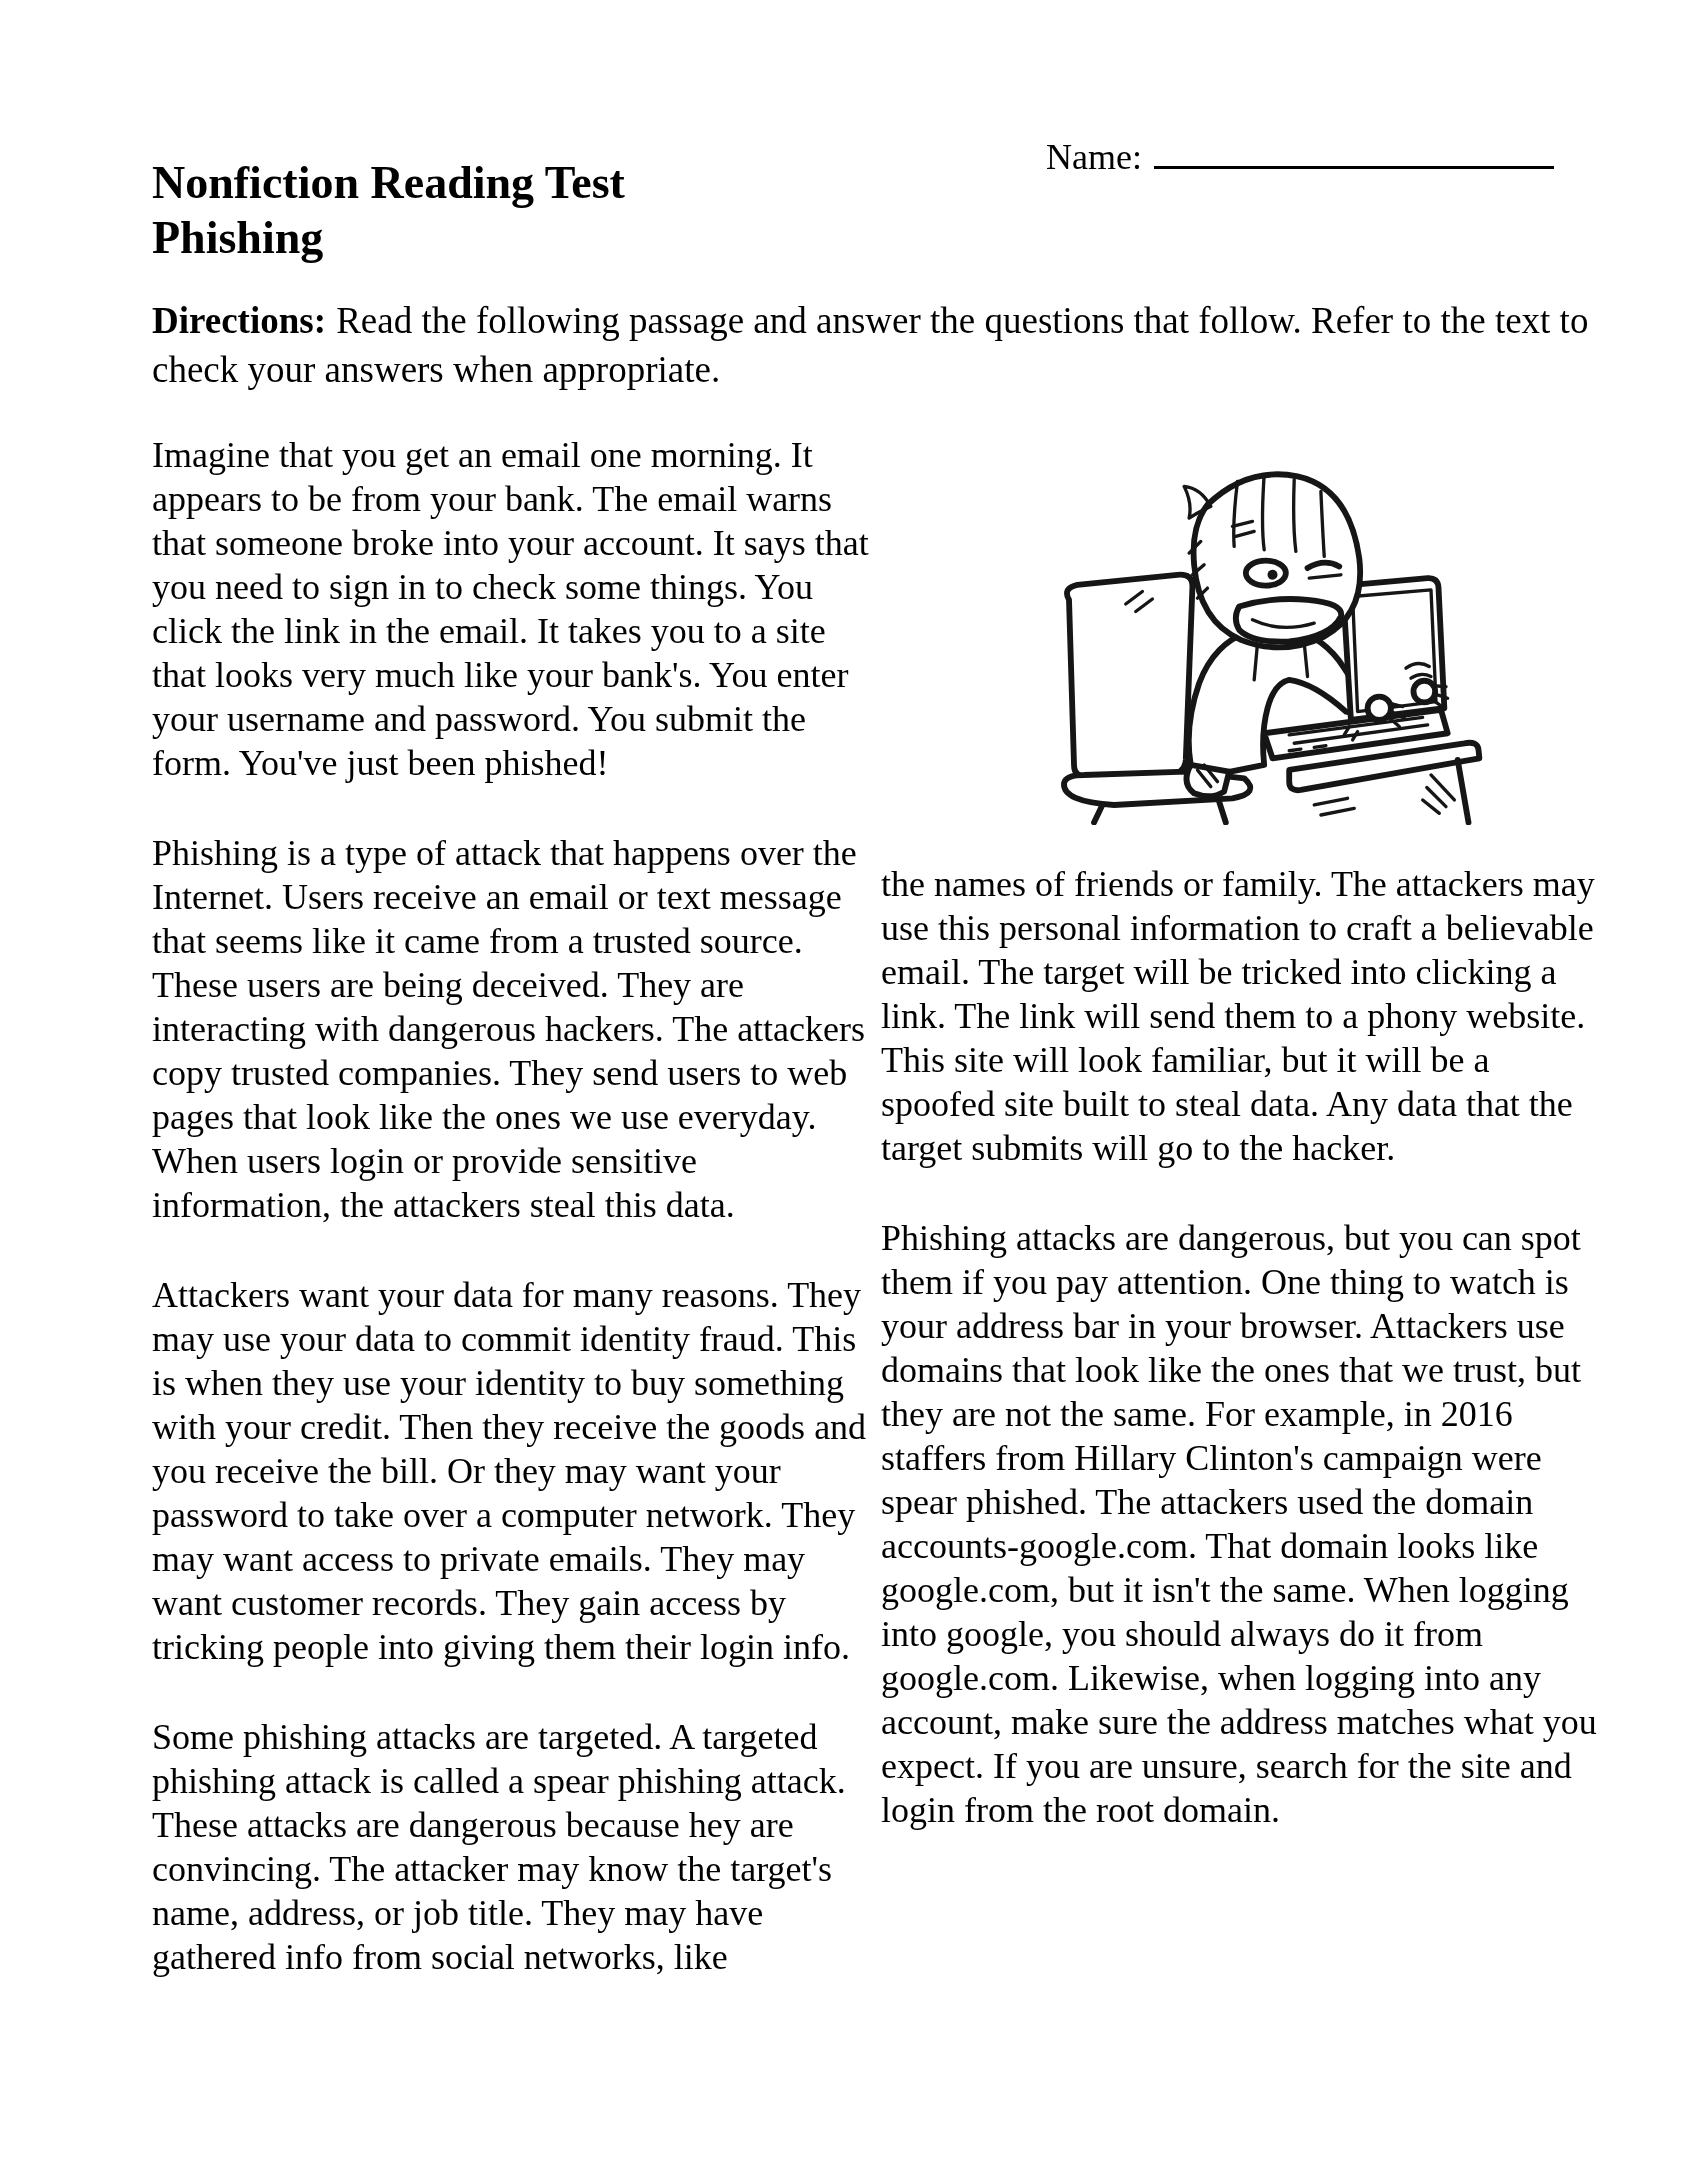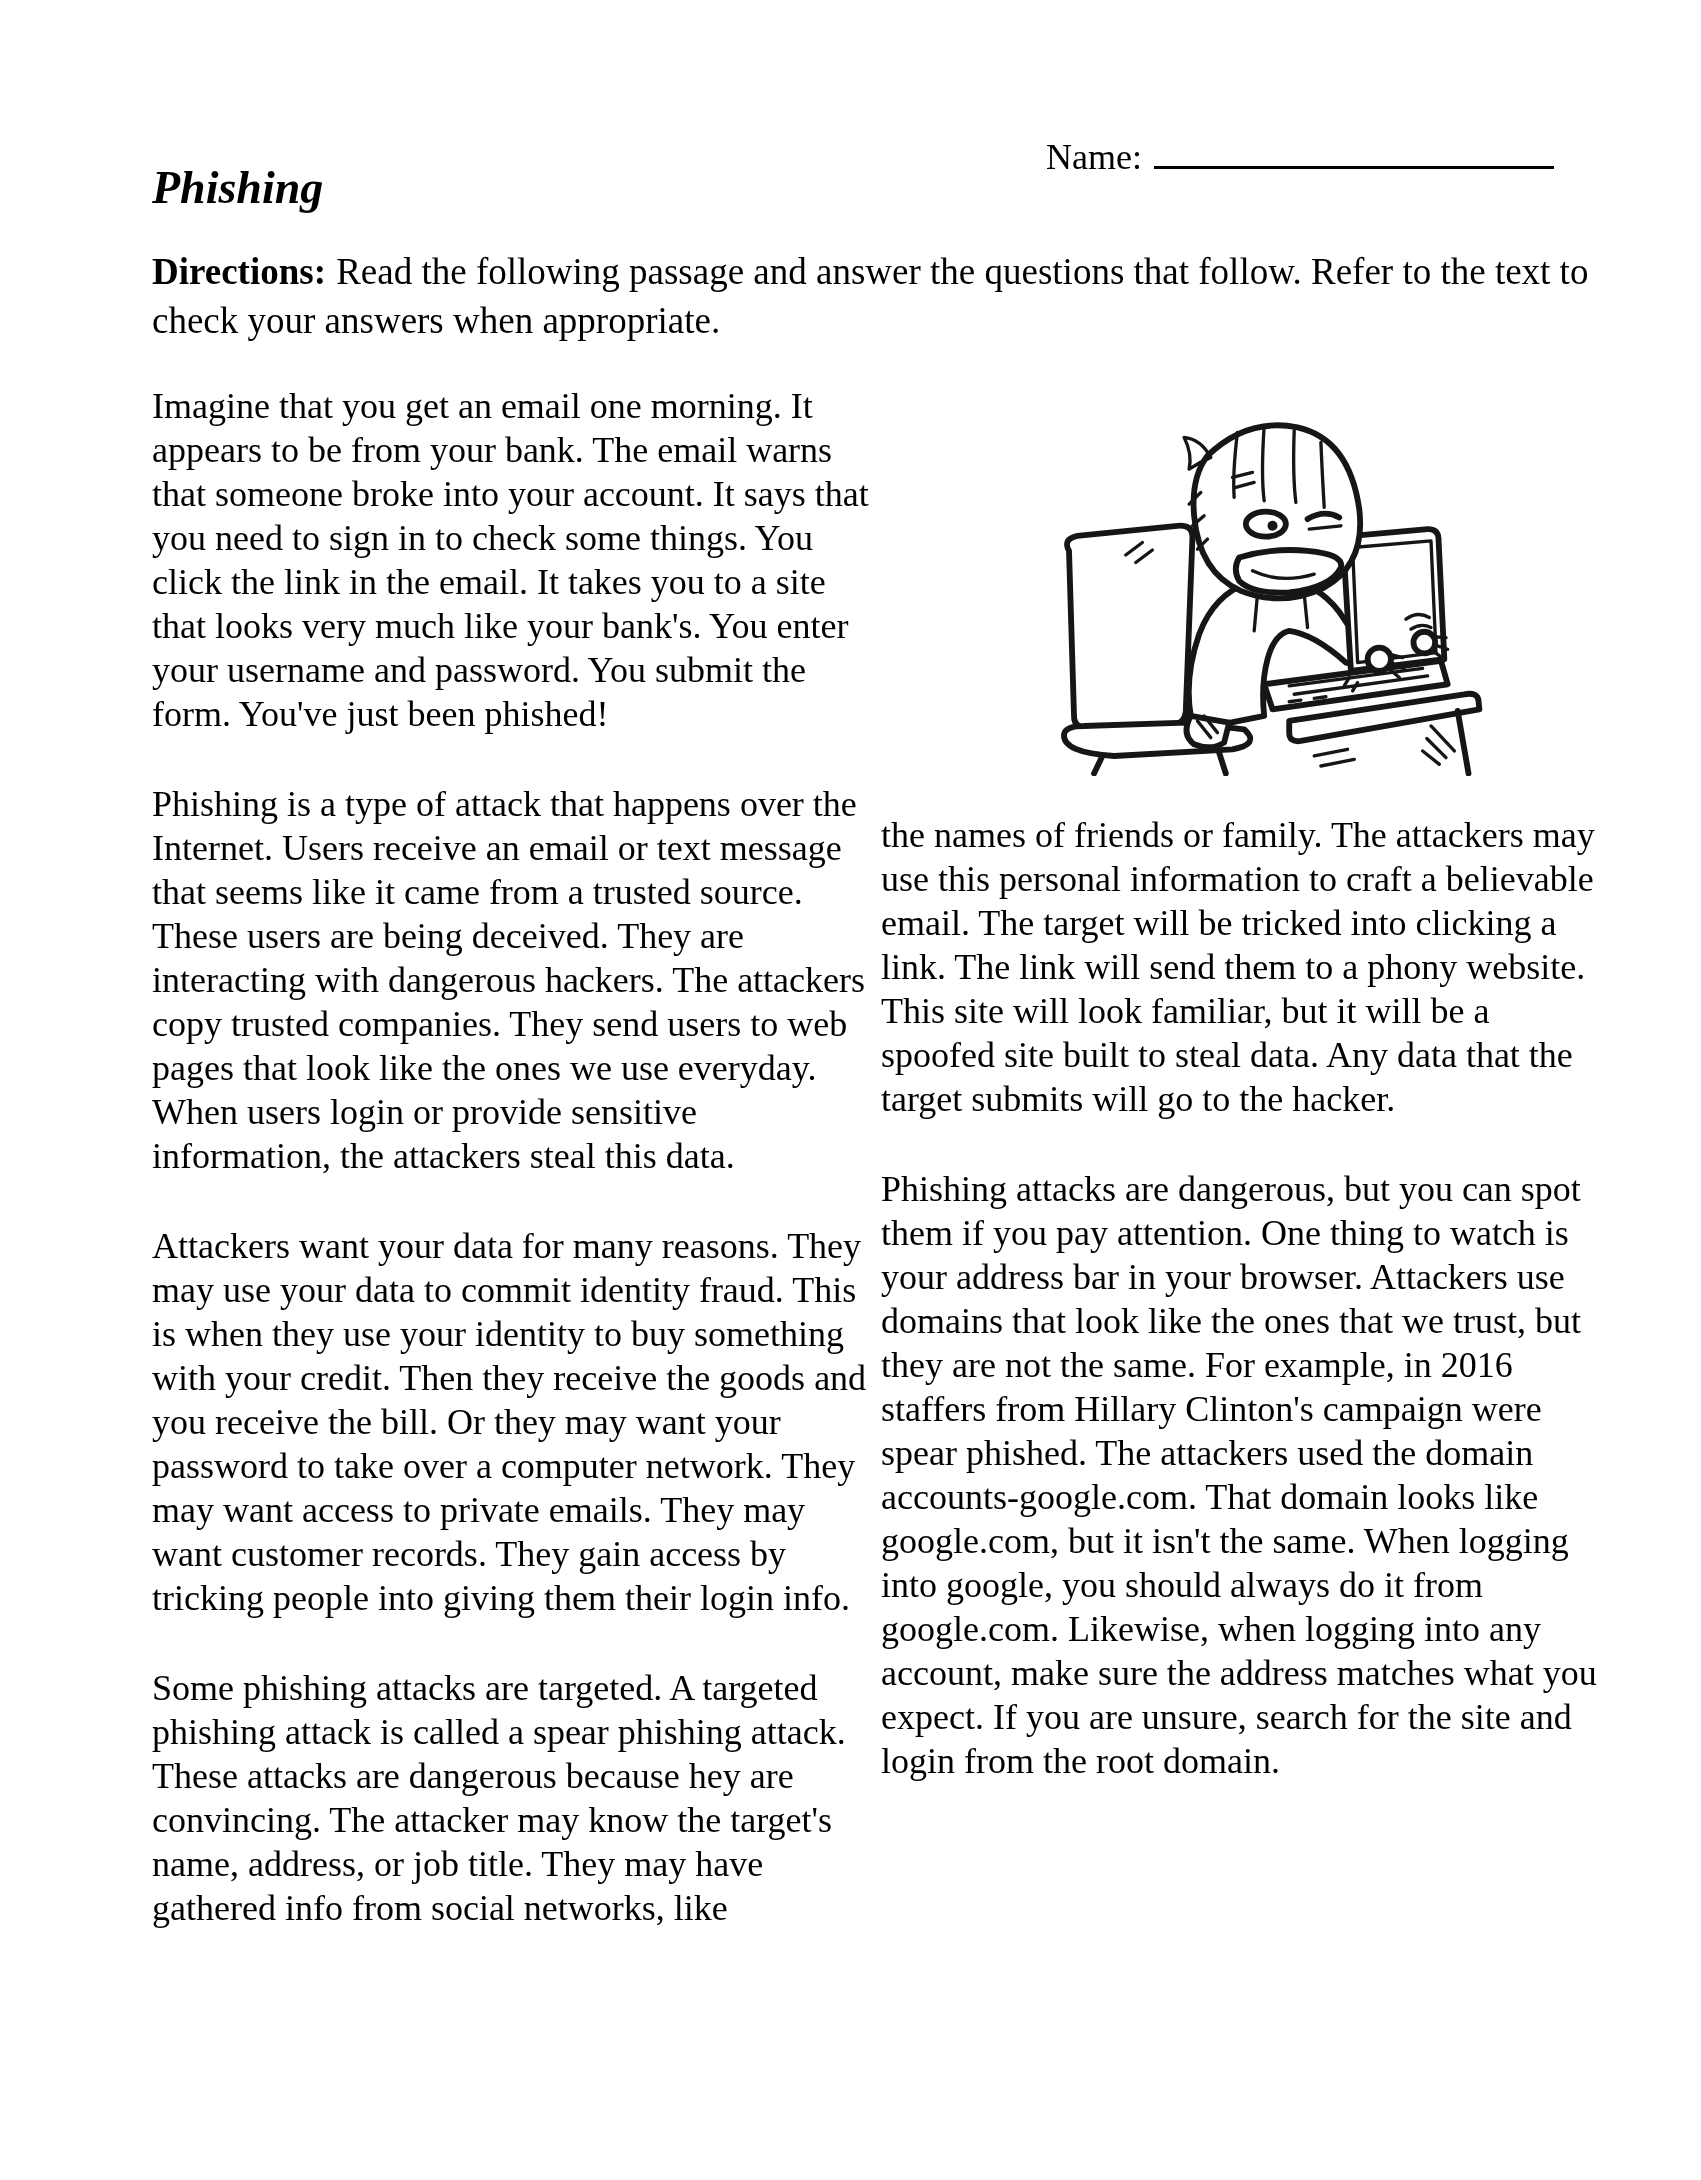--- a/index.html
+++ b/index.html
@@ -4,21 +4,21 @@
 <style>
   html,body{margin:0;padding:0;background:#888;}
   .page{
     width:1701px;height:2181px;background:#ffffff;position:relative;
     font-family:"Liberation Serif", serif;color:#000;overflow:hidden;
   }
   .content{padding:158px 101px 0 152px;}
   .name-row{position:absolute;top:129px;left:1046px;font-size:36px;white-space:nowrap;text-align:right;}
   .name-line{display:inline-block;width:400px;height:37px;border-bottom:3.4px solid #000;margin-left:12px;vertical-align:baseline;}
   h1.title{font-size:46px;line-height:1.08;margin:0;font-weight:bold;}
-  h2.subtitle{font-size:46px;line-height:1.08;margin:5.1px 0 0 0;font-weight:bold;font-style:italic;}
+  h2.subtitle{font-size:46px;line-height:1.08;margin:5.1px 0 0 0;font-weight:bold;}
   .directions{font-size:37px;line-height:49px;margin:34px 0 0 0;max-width:1458px;font-family:Liberation Serif, serif;}
   .directions strong{margin-right:10.2px;}
   .columns{display:flex;gap:10px;margin-top:39px;align-items:flex-start;}
   .col{flex:1;font-size:36px;line-height:44px;}
   .para{margin:0 0 46px 0;}
   .para:last-child{margin-bottom:0;}
   figure.illu{margin:0 0 37px 128px;width:477px;height:392px;}
   svg .ln{fill:none;stroke:#161616;stroke-width:7;stroke-linecap:round;stroke-linejoin:round;}
   svg .ln-thin{fill:none;stroke:#161616;stroke-width:4;stroke-linecap:round;stroke-linejoin:round;}
   svg .solid{fill:#ffffff;stroke:#161616;stroke-width:7;stroke-linecap:round;stroke-linejoin:round;}
@@ -28,20 +28,21 @@
 <body>
 
 <div class="page">
 
   <div class="name-row">
     <span>Name:</span><span class="name-line"></span>
   </div>
 
   <div class="content">
 
+    <h1 class="title">Nonfiction Reading Test</h1>
     <h2 class="subtitle">Phishing</h2>
 
     <p class="directions"><strong>Directions:</strong><span>Read the following passage and answer the questions that follow. Refer to the text to check your answers when appropriate.</span></p>
 
     <div class="columns">
 
       <div class="col">
         <p class="para">Imagine that you get an email one morning. It appears to be from your bank. The email warns that someone broke into your account. It says that you need to sign in to check some things. You click the link in the email. It takes you to a site that looks very much like your bank's. You enter your username and password. You submit the form. You've just been phished!</p>
         <p class="para">Phishing is a type of attack that happens over the Internet. Users receive an email or text message that seems like it came from a trusted source. These users are being deceived. They are interacting with dangerous hackers. The attackers copy trusted companies. They send users to web pages that look like the ones we use everyday. When users login or provide sensitive information, the attackers steal this data.</p>
         <p class="para">Attackers want your data for many reasons. They may use your data to commit identity fraud. This is when they use your identity to buy something with your credit. Then they receive the goods and you receive the bill. Or they may want your password to take over a computer network. They may want access to private emails. They may want customer records. They gain access by tricking people into giving them their login info.</p>

